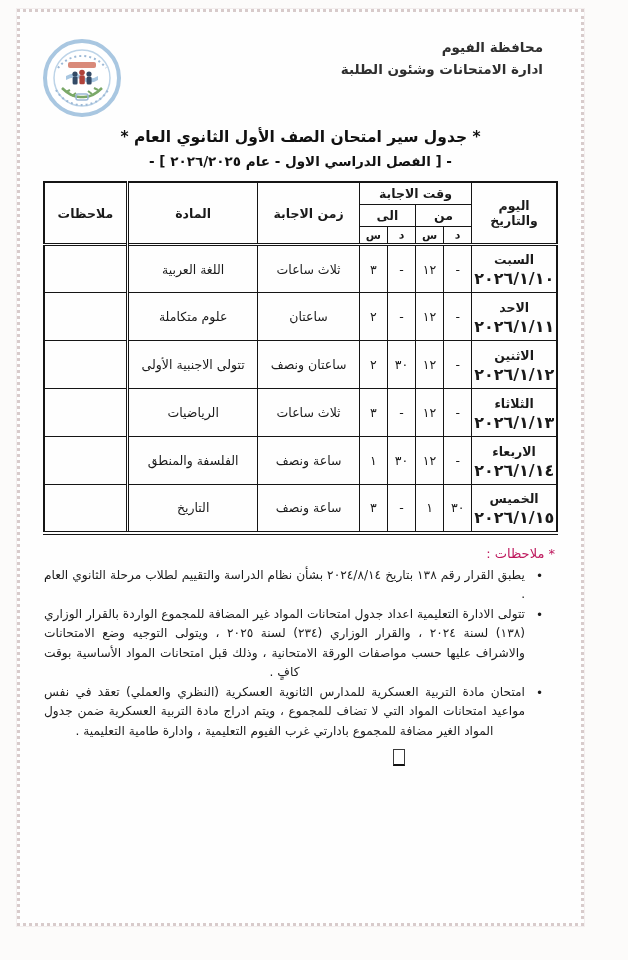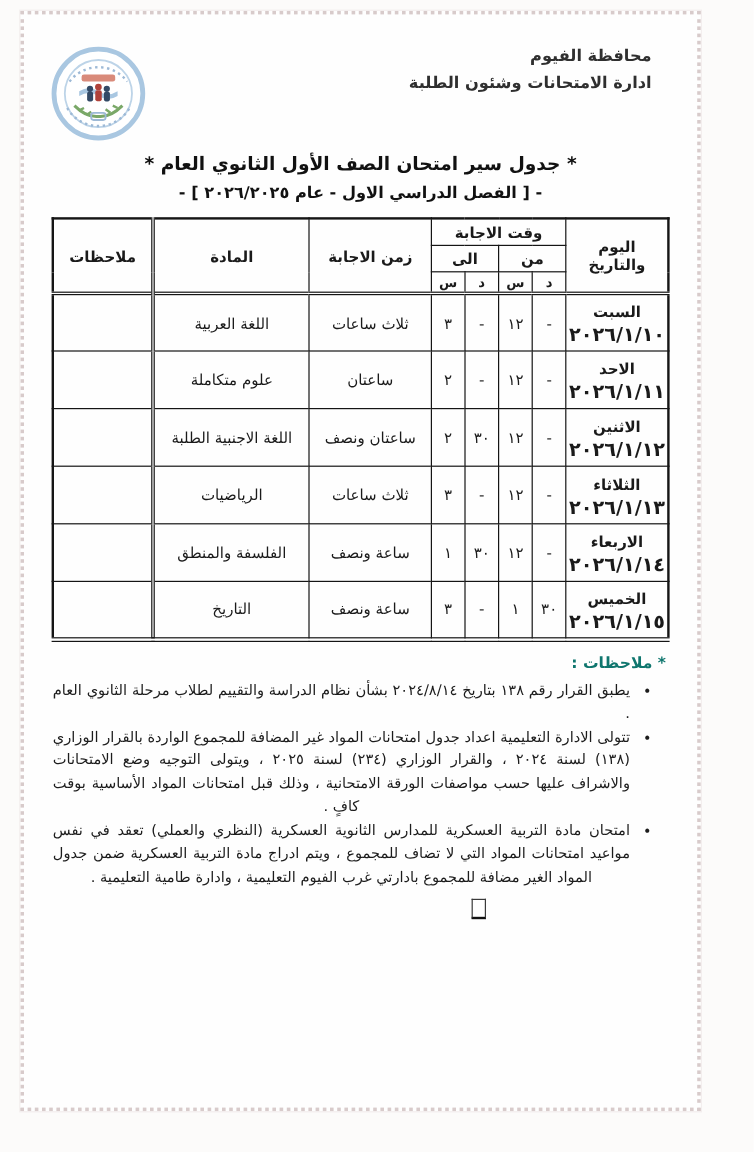--- a/index.html
+++ b/index.html
@@ -39,21 +39,21 @@
   tbody tr{height:48px;margin-top:47px;}
   tbody tr:first-child td{border-top:3px double #151515;}
   td.day-cell{font-weight:bold;font-size:12.5px;line-height:19px;}
   td.day-cell .date{font-size:16px;}
   td.num-cell{font-size:12.5px;}
   td.dur-cell{font-size:12.5px;}
   td.subj-cell{font-size:12.5px;}
   .sep-dbl{border-left:3px double #151515 !important;}
   
   .notes-sec{margin:11px 26px 0 24px;}
-  .notes-heading{font-weight:bold;font-size:13px;color:#0f766e;}
+  .notes-heading{font-weight:normal;font-size:13px;color:#be185d;}
   .notes-list{list-style:none;margin:5px 0 0;padding:0 14px 0 0;}
   .notes-list li{
     position:relative;font-size:12.2px;line-height:1.58;color:#1c1c1c;
     text-align:justify;padding-right:16px;margin-bottom:1px;
   }
   .notes-list li .bullet{position:absolute;right:-2px;top:1px;font-size:12px;}
   .notes-list li.center-last{text-align-last:center;}
   .tofu{
     display:block;width:10px;height:14px;margin:8px 150px 0 0;
     border:1px solid #3a3a3a;border-bottom:2px solid #111;background:#fff;
@@ -156,21 +156,21 @@
     <tr>
       <td class="day-cell">
         <div class="day">الاثنين</div>
         <div class="date ltr-num" dir="ltr">٢٠٢٦/١/١٢</div>
       </td>
       <td class="num-cell">-</td>
       <td class="num-cell">١٢</td>
       <td class="num-cell">٣٠</td>
       <td class="num-cell">٢</td>
       <td class="dur-cell">ساعتان ونصف</td>
-      <td class="subj-cell sep-dbl">اللغة الاجنبية الطلبة</td>
+      <td class="subj-cell sep-dbl">تتولى الاجنبية الأولى</td>
       <td class="note-cell"></td>
     </tr>
 
     <tr>
       <td class="day-cell">
         <div class="day">الثلاثاء</div>
         <div class="date ltr-num" dir="ltr">٢٠٢٦/١/١٣</div>
       </td>
       <td class="num-cell">-</td>
       <td class="num-cell">١٢</td>

